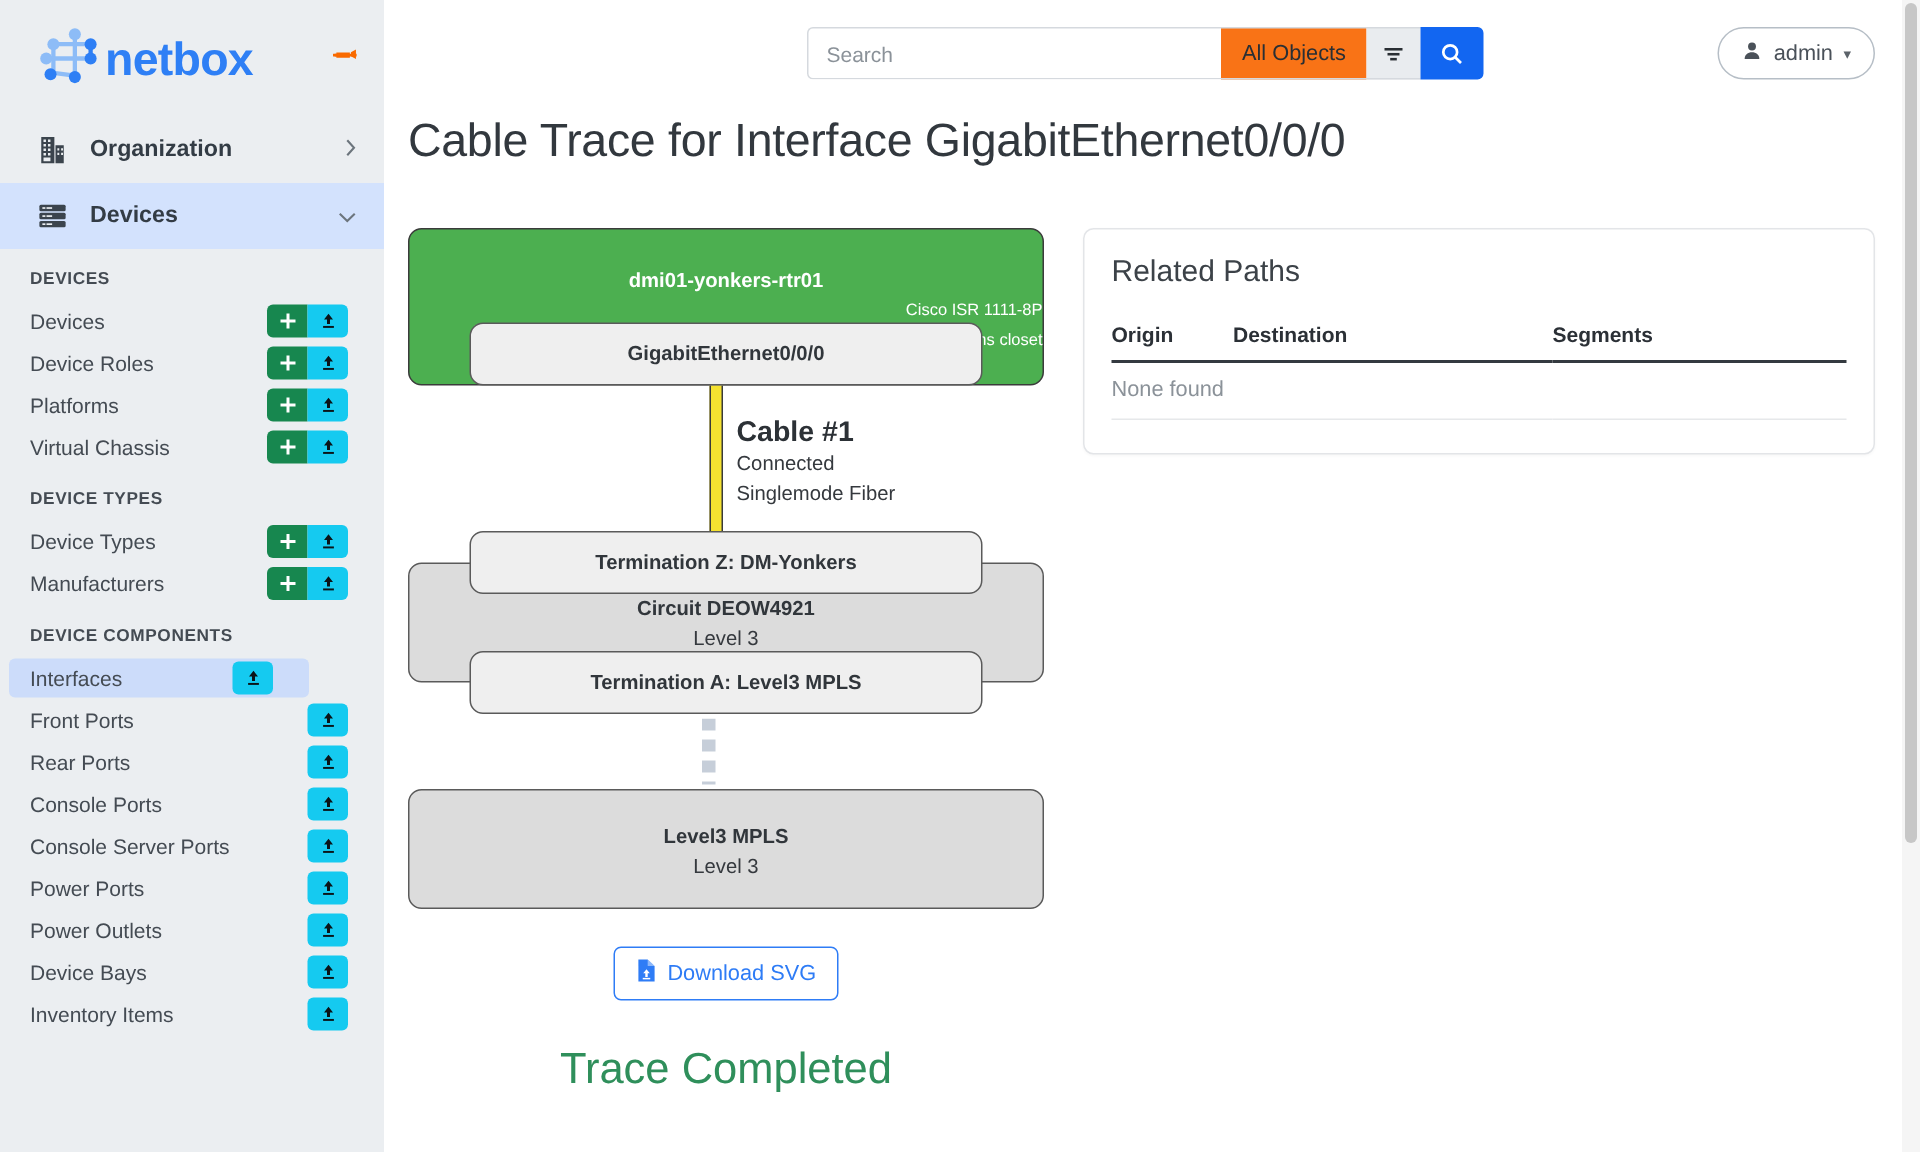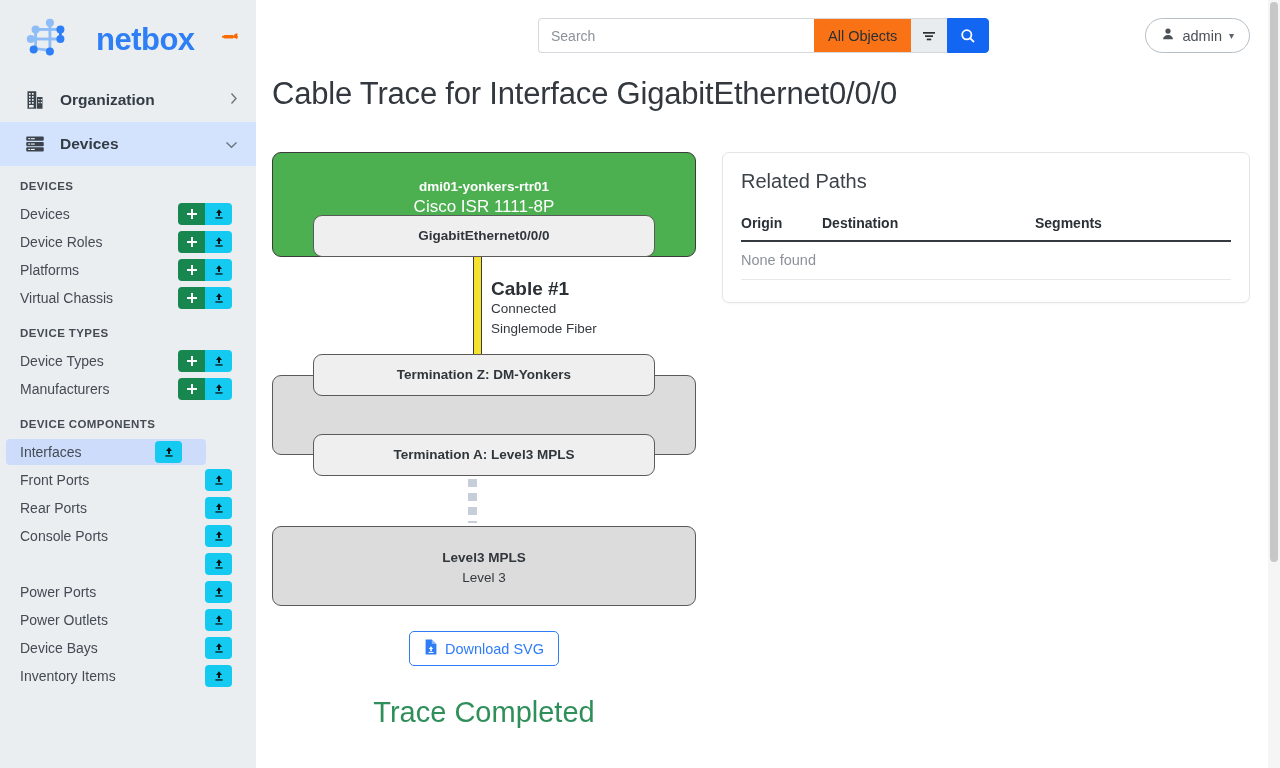--- a/index.html
+++ b/index.html
@@ -18,21 +18,21 @@
     flex: 0 0 256px;
     overflow: hidden;
     position: relative;
   }
   .brand {
     height: 78px;
     display: flex; align-items: center;
     padding: 0 16px 0 26px;
     position: relative;
   }
-  .brand-logo { display: flex; align-items: center; gap: 26px; }
+  .brand-logo { display: flex; align-items: center; gap: 0; }
   .logo-mark { width: 44px; height: 42px; display: block; }
   .logo-word {
     font-size: 31px; font-weight: 700; color: #2e7ff5;
     letter-spacing: -0.5px; line-height: 1;
   }
   .pin-icon { margin-left: auto; width: 18px; height: 18px; color: #f96a00; display: block; }
 
   .nav-group {
     display: flex; align-items: center;
     padding: 12px 18px 12px 20px;
@@ -168,21 +168,21 @@
     position: relative;
   }
   .node-device {
     background: #4caf50;
     height: 105px;
     padding-top: 23px;
     color: #fff;
     border-color: #3b3b3b;
   }
   .node-device .t1 { font-size: 13.5px; font-weight: 700; line-height: 21px; }
-  .node-device .t2, .node-device .t3 { font-size: 17px; font-weight: 400; line-height: 20px; }
+  .node-device .t2, .node-device .t3 { font-size: 11px; font-weight: 400; line-height: 20px; text-align: right; }
 
   .node-term {
     background: #efefef;
     height: 42px;
     line-height: 40px;
     font-size: 13.5px; font-weight: 700; color: #31363b;
     margin: 0 41px;
     position: relative; z-index: 3;
   }
   .if-box { margin-top: -42px; }
@@ -498,20 +498,21 @@
     <span class="nav-btns">
       <span class="btn-import solo">
           <svg width="12" height="12" viewBox="0 0 12 12" fill="currentColor">
             <path d="M6 1.2L9 5H7v3H5V5H3z"></path>
             <rect x="2.4" y="9.3" width="7.2" height="1.3"></rect>
           </svg>
         </span>
     </span>
   </div>
   <div class="nav-item">
+    <span class="ni-label">Console Server Ports</span>
     <span class="nav-btns">
       <span class="btn-import solo">
           <svg width="12" height="12" viewBox="0 0 12 12" fill="currentColor">
             <path d="M6 1.2L9 5H7v3H5V5H3z"></path>
             <rect x="2.4" y="9.3" width="7.2" height="1.3"></rect>
           </svg>
         </span>
     </span>
   </div>
   <div class="nav-item">
@@ -619,20 +620,21 @@
             <div class="cl2">Connected</div>
             <div class="cl3">Singlemode Fiber</div>
           </div>
         </div>
 
         <div class="node node-term termz">
           <span>Termination Z: DM-Yonkers</span>
         </div>
 
         <div class="node node-circuit">
+          <div class="c1">Circuit DEOW4921</div>
           <div class="c2">Level 3</div>
         </div>
 
         <div class="node node-term terma">
           <span>Termination A: Level3 MPLS</span>
         </div>
 
         <div class="dash-gap">
           <div class="dash-line"></div>
         </div>

